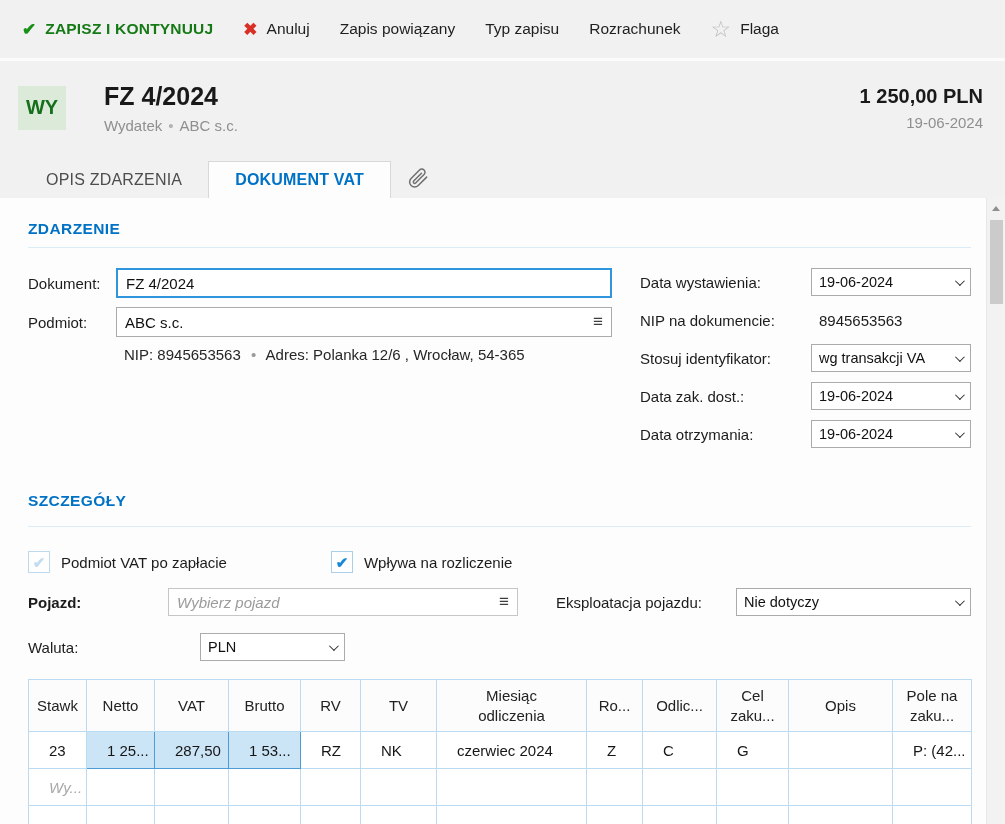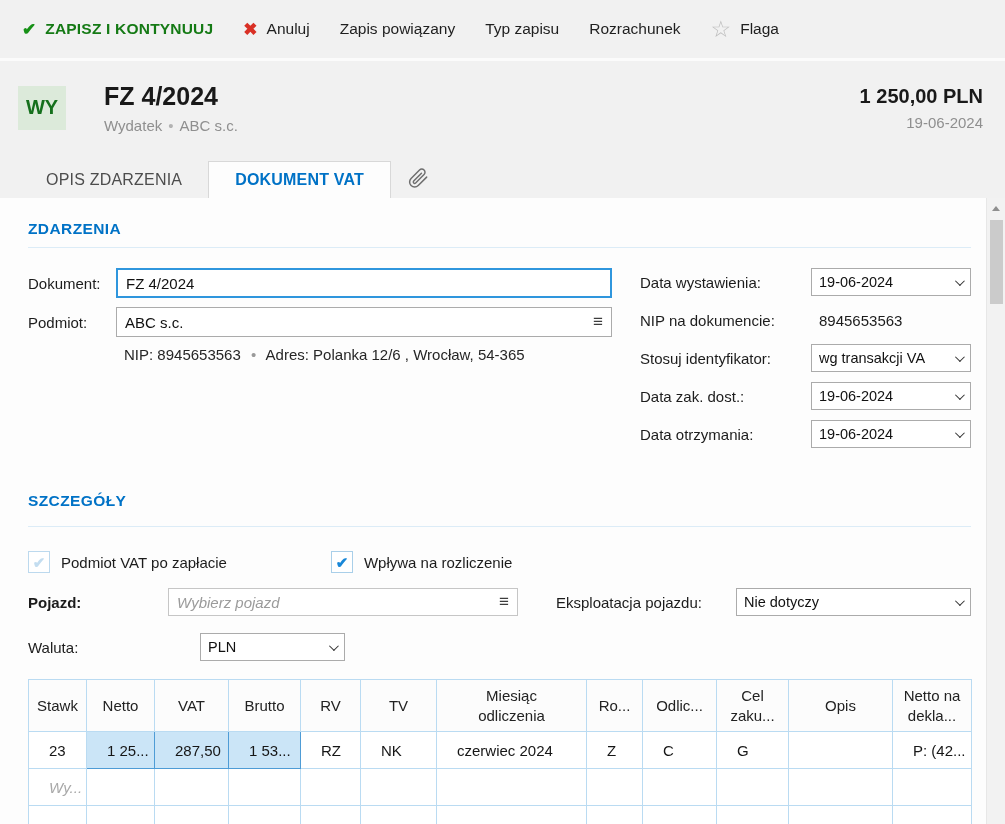--- a/index.html
+++ b/index.html
@@ -140,21 +140,21 @@
     <div class="tab active">DOKUMENT VAT</div>
     <div class="clip">
       <svg width="22" height="22" viewBox="0 0 24 24" fill="none">
           <path d="M21.44 11.05l-9.19 9.19a5.5 5.5 0 01-7.78-7.78l9.19-9.19a3.5 3.5 0 014.95 4.95l-9.2 9.19a1.5 1.5 0 01-2.12-2.12l8.49-8.48" stroke="#6e6e6e" stroke-width="1.6" stroke-linecap="round"></path>
         </svg>
     </div>
   </div>
 
   <div class="content">
 
-    <div class="sec-title">ZDARZENIA</div>
+    <div class="sec-title">ZDARZENIE</div>
     <div class="sec-line"></div>
 
     <div class="event-grid">
       <div class="event-left">
         <div class="frow">
           <label class="flabel">Dokument:</label>
           <input class="txt" value="FZ 4/2024" style="">
         </div>
         <div class="frow">
           <label class="flabel">Podmiot:</label>
@@ -264,21 +264,21 @@
           <th>Netto</th>
           <th>VAT</th>
           <th>Brutto</th>
           <th>RV</th>
           <th>TV</th>
           <th class="th-miesiac"><span>Miesiąc odliczenia</span></th>
           <th>Ro...</th>
           <th>Odlic...</th>
           <th>Cel zaku...</th>
           <th>Opis</th>
-          <th>Netto na dekla...</th>
+          <th>Pole na zaku...</th>
         </tr>
       </thead>
       <tbody>
         <tr>
           <td>23</td>
           <td class="hl">1 25...</td>
           <td class="hl">287,50</td>
           <td class="hl">1 53...</td>
           <td>RZ</td>
           <td>NK</td>

